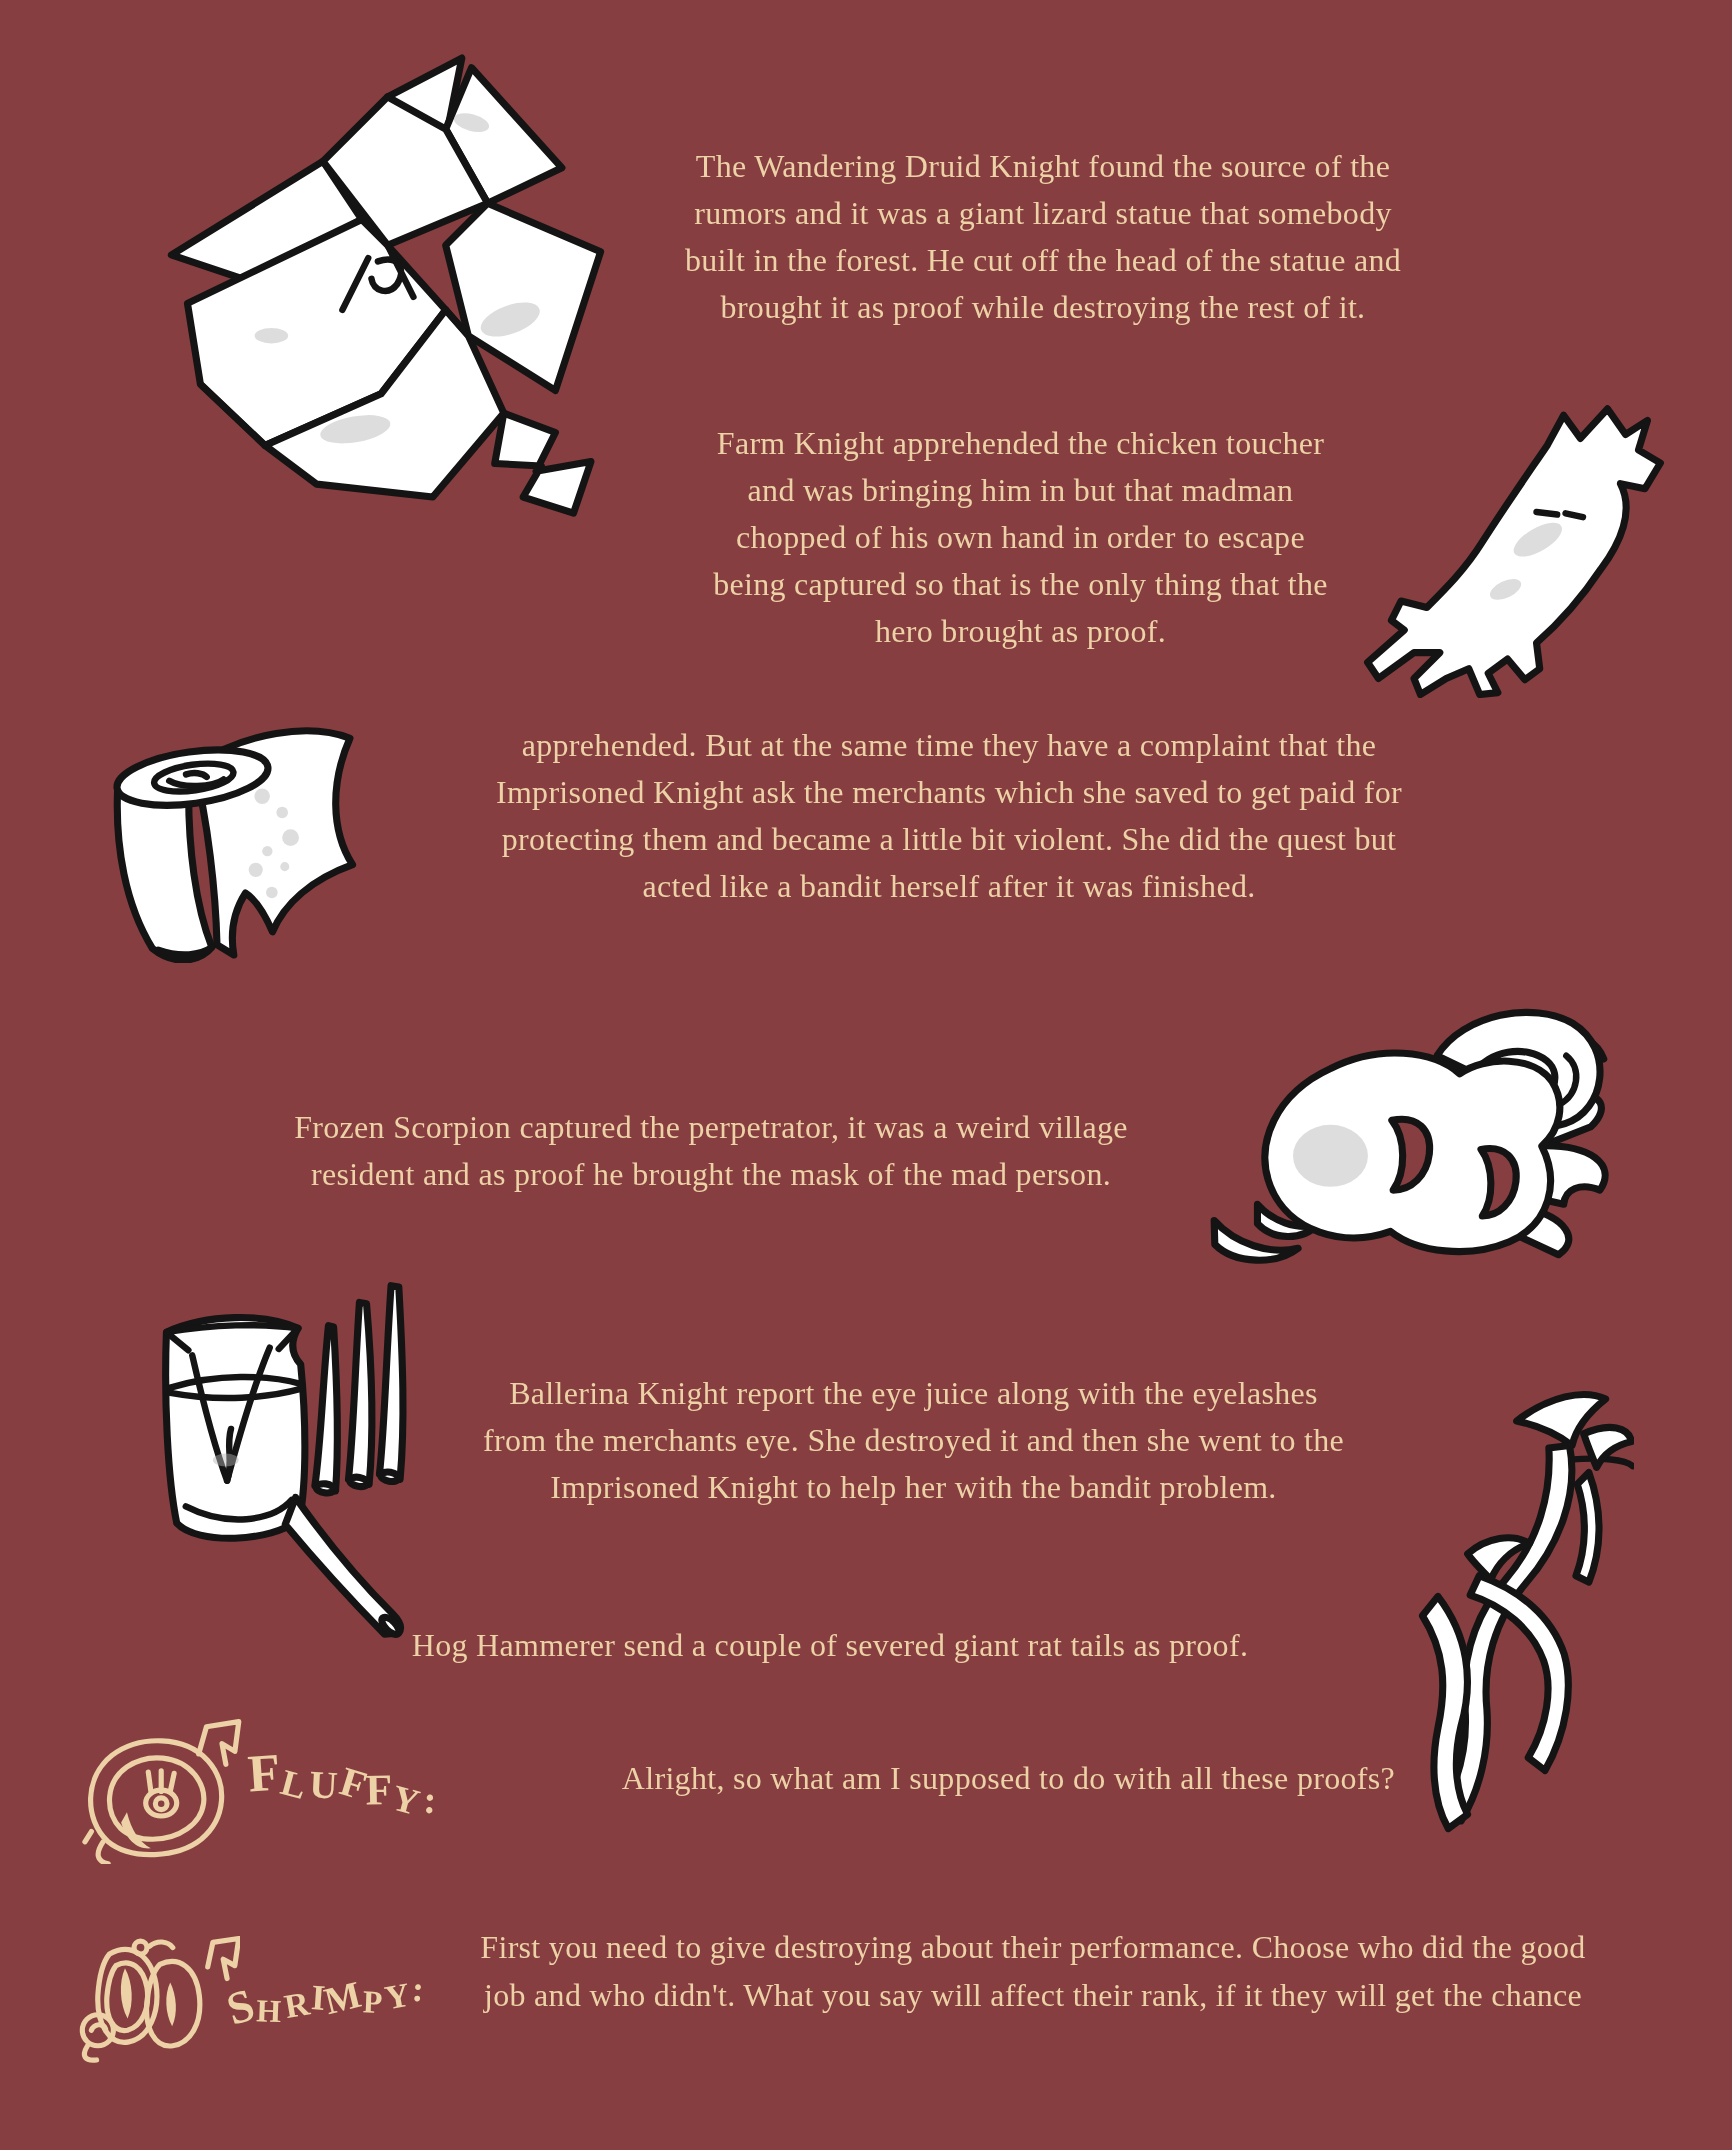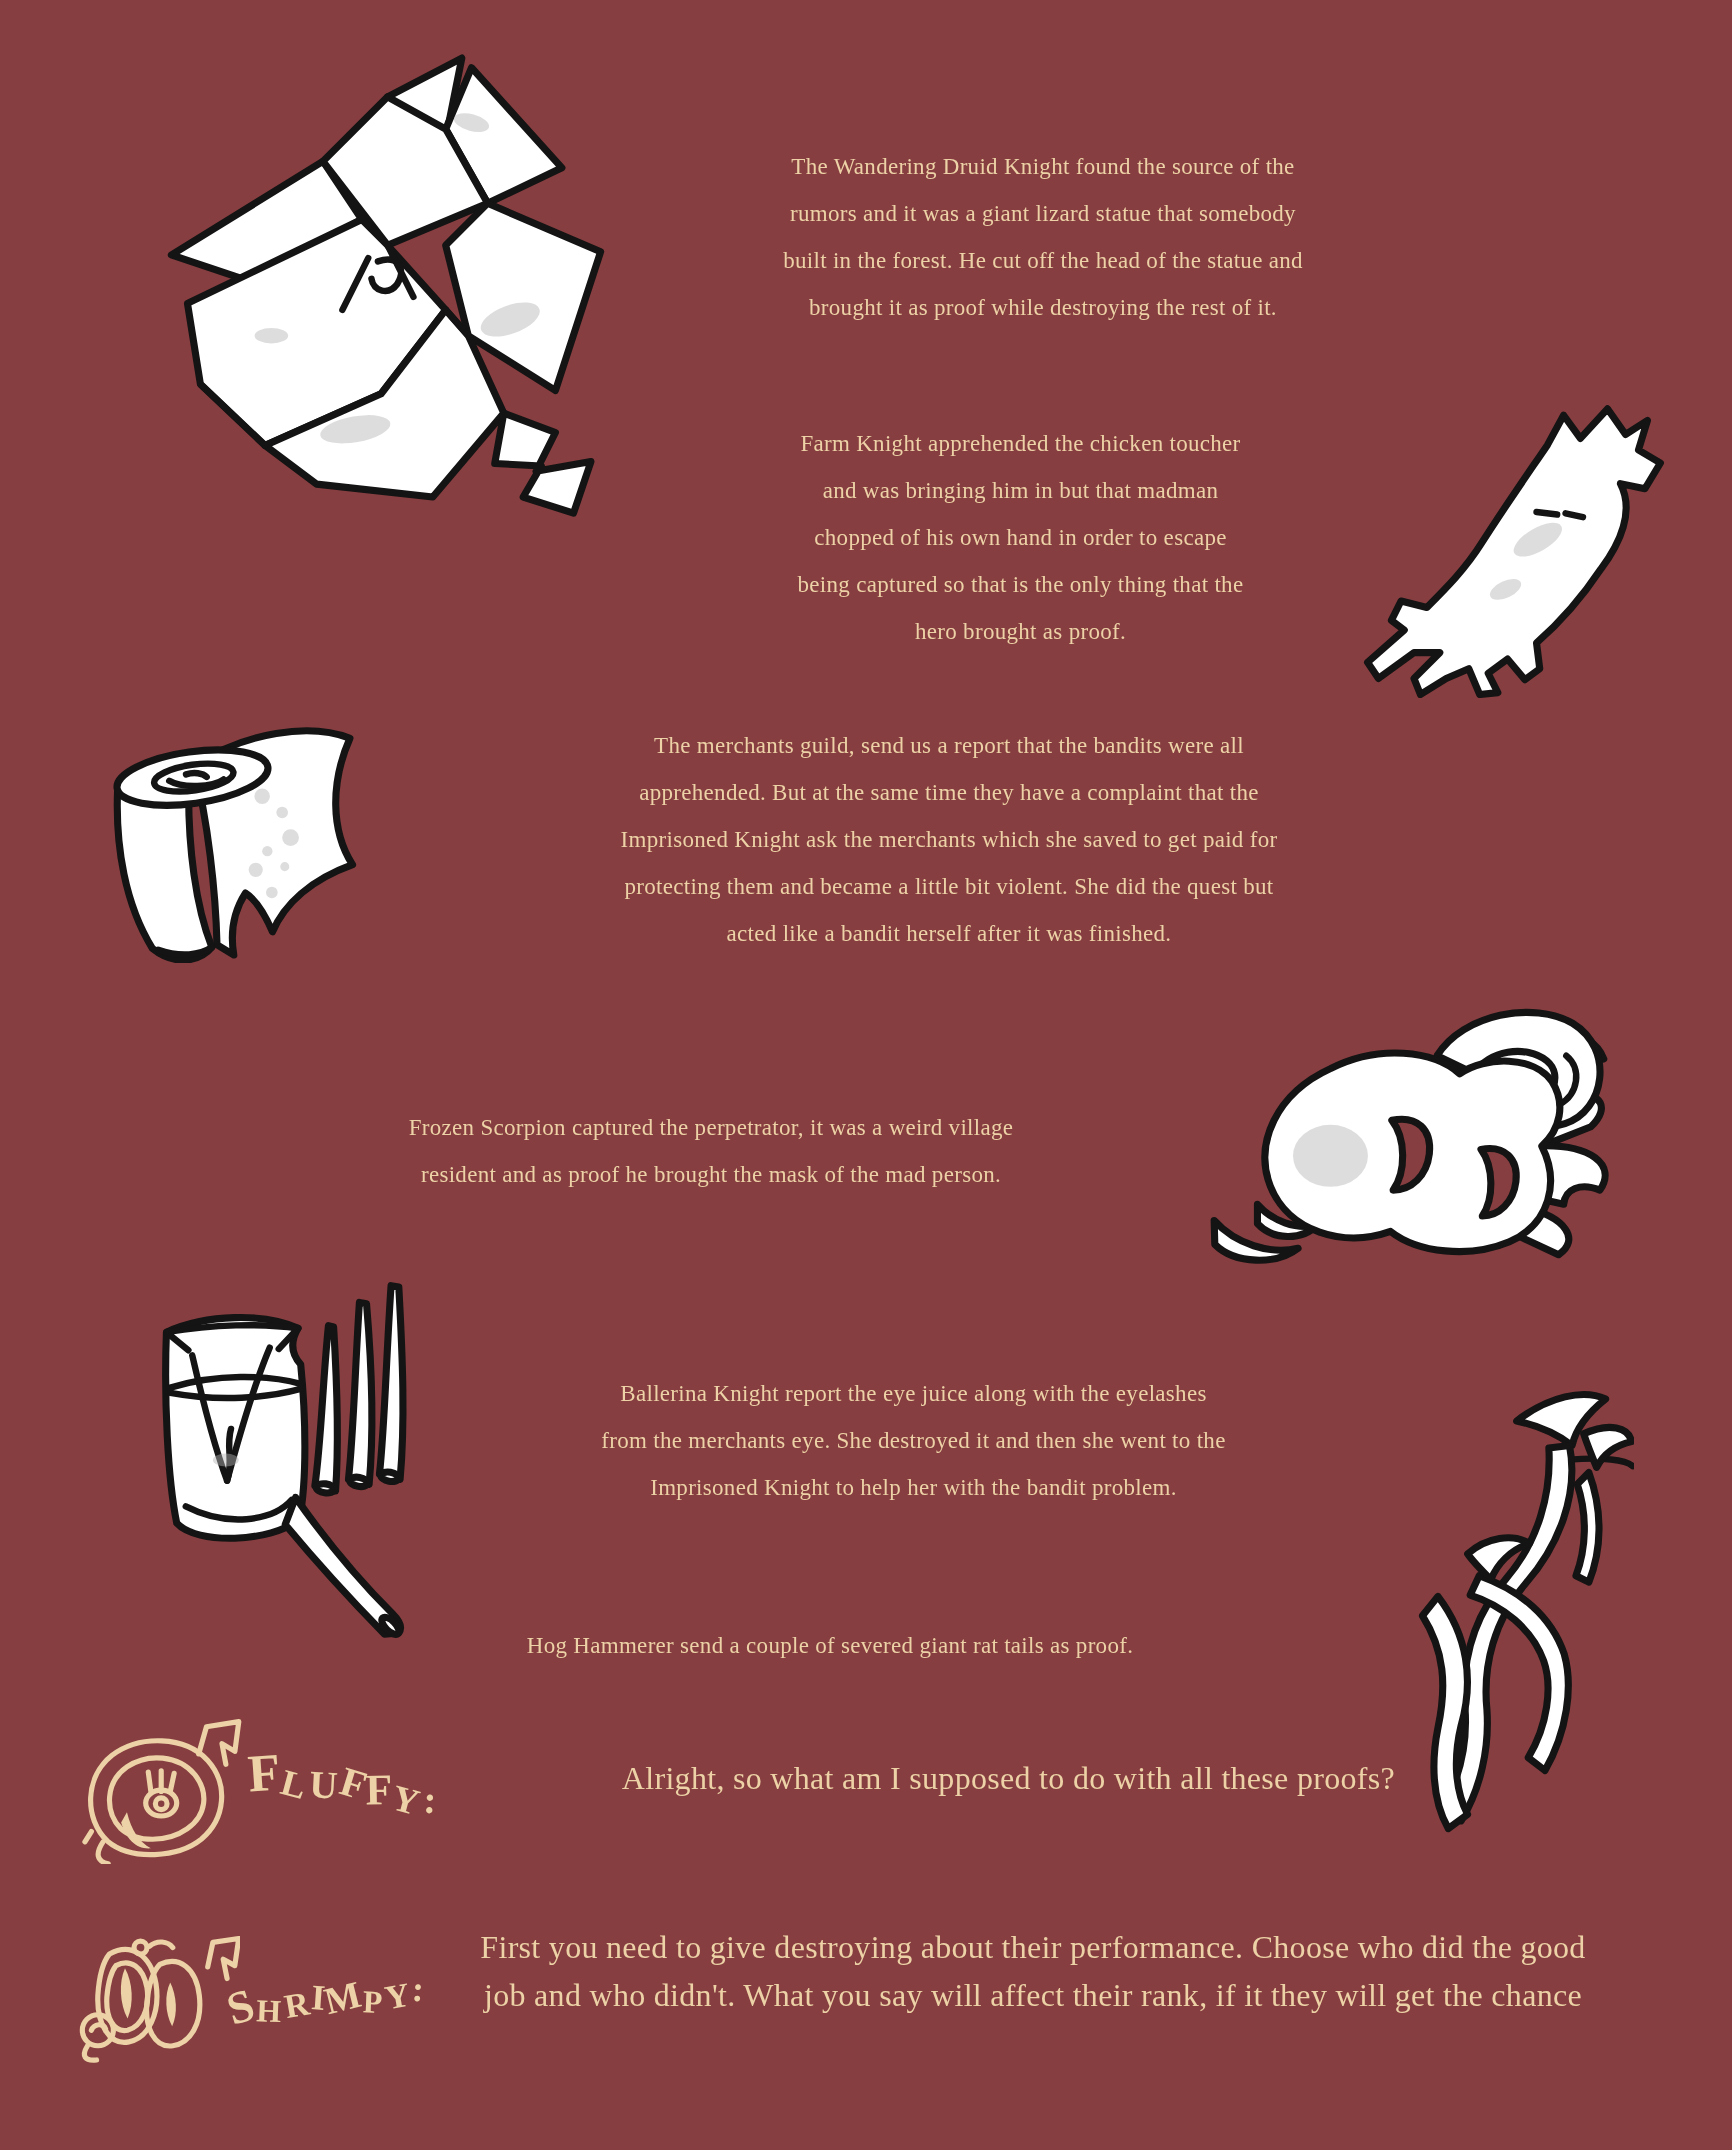--- a/index.html
+++ b/index.html
@@ -12,21 +12,21 @@
   .page{
     position:relative;
     width:1732px;height:2151px;
     background:var(--bg);
     overflow:hidden;
     font-family:"Liberation Serif", serif;
     color:var(--cream);
   }
   .report{
     position:absolute;
-    font-size:23px;
+    font-size:32px;
     line-height:47px;
     text-align:center;
     letter-spacing:0.3px;
   }
   .report .line{white-space:nowrap;}
   .speech{
     position:absolute;
     font-size:32px;
     line-height:48px;
     text-align:center;
@@ -166,21 +166,20 @@
 
   <div class="report" style="left:620px;top:420px;width:801px">
       <div class="line">Farm Knight apprehended the chicken toucher</div>
       <div class="line">and was bringing him in but that madman</div>
       <div class="line">chopped of his own hand in order to escape</div>
       <div class="line">being captured so that is the only thing that the</div>
       <div class="line">hero brought as proof.</div>
     </div>
 
   <div class="report" style="left:400px;top:722px;width:1098px">
-      <div class="line">The merchants guild, send us a report that the bandits were all</div>
       <div class="line">apprehended. But at the same time they have a complaint that the</div>
       <div class="line">Imprisoned Knight ask the merchants which she saved to get paid for</div>
       <div class="line">protecting them and became a little bit violent. She did the quest but</div>
       <div class="line">acted like a bandit herself after it was finished.</div>
     </div>
 
   <div class="report" style="left:207px;top:1104px;width:1008px">
       <div class="line">Frozen Scorpion captured the perpetrator, it was a weird village</div>
       <div class="line">resident and as proof he brought the mask of the mad person.</div>
     </div>

